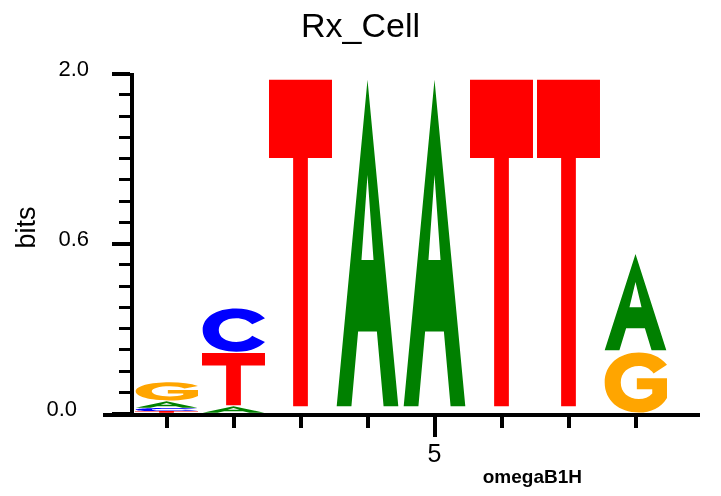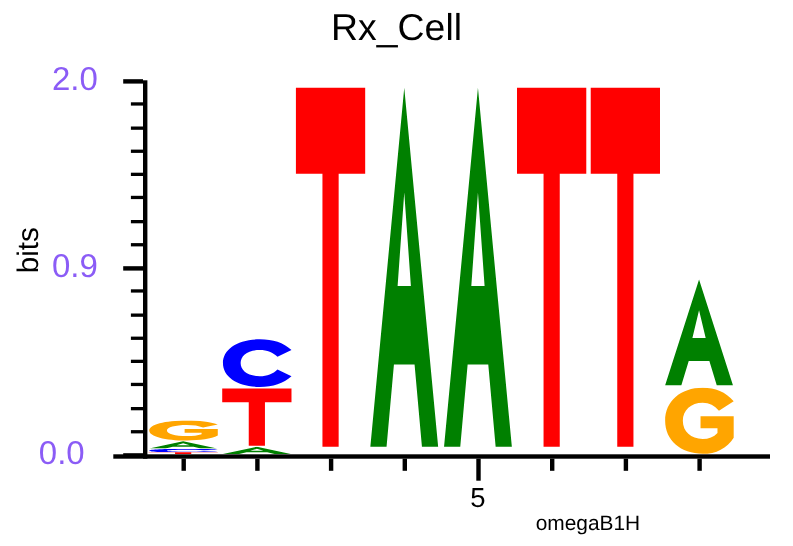--- a/index.html
+++ b/index.html
@@ -35,41 +35,42 @@
     white-space: nowrap;
   }
 
   .logo-fineprint {
     position: absolute;
     right: 12px;
     bottom: 8px;
     font-size: 19px;
     color: #000000;
     white-space: nowrap;
+    font-weight: bold;
   }
 
   .ylabel {
     position: absolute;
     left: -34px;
     top: 212px;
     width: 120px;
     text-align: center;
     font-size: 27px;
     color: #000000;
     transform: rotate(-90deg);
     transform-origin: center center;
     white-space: nowrap;
   }
 
   .ytick-label {
     position: absolute;
     width: 64px;
     text-align: right;
-    font-size: 30px;
-    color: #8b5cf6;
+    font-size: 22px;
+    color: #000000;
     white-space: nowrap;
   }
 
   .xtick-label {
     position: absolute;
     width: 40px;
     text-align: center;
     font-size: 25px;
     color: #000000;
     white-space: nowrap;
@@ -120,21 +121,21 @@
       <div class="axis-line" style="left: 112px; top: 242px; width: 18px; height: 4px;"></div>
       <div class="axis-line" style="left: 119px; top: 221px; width: 11px; height: 3px;"></div>
       <div class="axis-line" style="left: 119px; top: 200px; width: 11px; height: 3px;"></div>
       <div class="axis-line" style="left: 119px; top: 178px; width: 11px; height: 3px;"></div>
       <div class="axis-line" style="left: 119px; top: 157px; width: 11px; height: 3px;"></div>
       <div class="axis-line" style="left: 119px; top: 136px; width: 11px; height: 3px;"></div>
       <div class="axis-line" style="left: 119px; top: 115px; width: 11px; height: 3px;"></div>
       <div class="axis-line" style="left: 119px; top: 93px; width: 11px; height: 3px;"></div>
       <div class="axis-line" style="left: 112px; top: 72px; width: 18px; height: 4px;"></div>
       <div class="ytick-label" style="left: 25px; top: 56px;">2.0</div>
-      <div class="ytick-label" style="left: 25px; top: 226px;">0.9</div>
+      <div class="ytick-label" style="left: 25px; top: 226px;">0.6</div>
       <div class="ytick-label" style="left: 13px; top: 396px;">0.0</div>
       <div class="axis-line" style="left: 165px; top: 417px; width: 4px; height: 11px;"></div>
       <div class="axis-line" style="left: 232px; top: 417px; width: 4px; height: 11px;"></div>
       <div class="axis-line" style="left: 299px; top: 417px; width: 4px; height: 11px;"></div>
       <div class="axis-line" style="left: 366px; top: 417px; width: 4px; height: 11px;"></div>
       <div class="axis-line" style="left: 433px; top: 417px; width: 4px; height: 20px;"></div>
       <div class="xtick-label" style="left: 414.5px; top: 439px;">5</div>
       <div class="axis-line" style="left: 500px; top: 417px; width: 4px; height: 11px;"></div>
       <div class="axis-line" style="left: 567px; top: 417px; width: 4px; height: 11px;"></div>
       <div class="axis-line" style="left: 634px; top: 417px; width: 4px; height: 11px;"></div>

